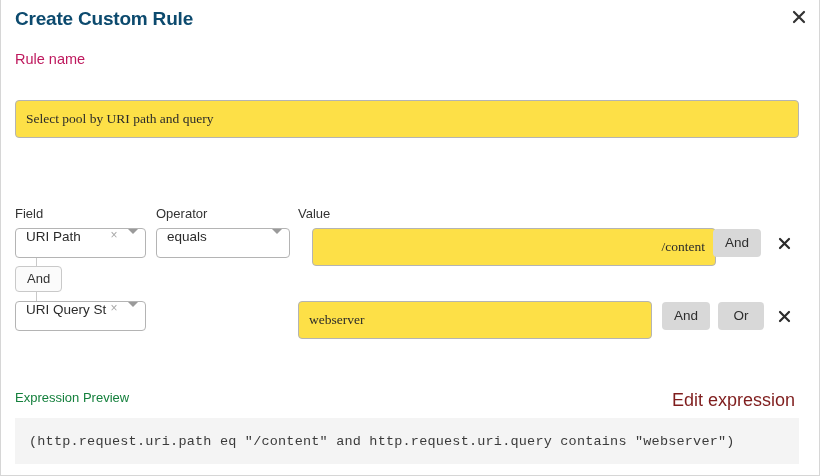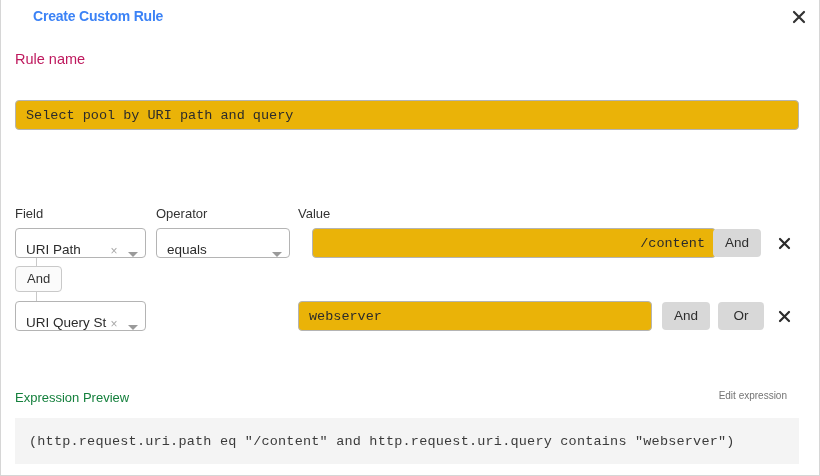--- a/index.html
+++ b/index.html
@@ -21,26 +21,26 @@
     height: 476px;
     box-sizing: border-box;
     border: 1px solid #d6d6d6;
     border-top: none;
     background: #ffffff;
   }
 
   
   .dialog-title {
     position: absolute;
-    left: 32px;
+    left: 14px;
     top: 8px;
-    font-size: 14px;
+    font-size: 19px;
     font-weight: bold;
     letter-spacing: -0.2px;
-    color: #3b82f6;
+    color: #0c4a6e;
   }
   .close-btn {
     position: absolute;
     right: 9px;
     top: 6px;
     width: 22px;
     height: 22px;
     display: flex;
     align-items: center;
     justify-content: center;
@@ -63,25 +63,25 @@
     left: 14px;
     font-size: 12.5px;
     color: #7a7a7a;
   }
   #rule-name-label { top: 51px; }
   #rule-name-help  { top: 74px; }
 
   .text-input {
     position: absolute;
     box-sizing: border-box;
-    height: 30px;
+    height: 38px;
     border: 1px solid #b4b4b4;
     border-radius: 4px;
-    background: #eab308;
-    font-family: Liberation Mono, monospace;
+    background: #fde047;
+    font-family: Liberation Serif, serif;
     font-size: 13.5px;
     color: #2b2b2b;
     padding: 0 10px;
     outline: none;
   }
   #rule-name-input {
     left: 14px;
     top: 100px;
     width: 784px;
   }
@@ -113,21 +113,21 @@
   #cond-row-2 { top: 301px; }
 
   .select-box {
     position: absolute;
     box-sizing: border-box;
     height: 30px;
     border: 1px solid #b4b4b4;
     border-radius: 4px;
     background: #ffffff;
     display: flex;
-    align-items: flex-end;
+    align-items: flex-start;
     cursor: pointer;
   }
   .select-text {
     flex: 1 1 auto;
     padding-left: 10px;
     font-size: 13.5px;
     color: #2b2b2b;
     white-space: nowrap;
     overflow: hidden;
   }
@@ -225,24 +225,24 @@
   
   .preview-label {
     position: absolute;
     left: 14px;
     top: 390px;
     font-size: 13px;
     color: #15803d;
   }
   .edit-expression-link {
     position: absolute;
-    right: 32px;
+    right: 24px;
     top: 390px;
-    font-size: 10px;
-    color: #737373;
+    font-size: 18px;
+    color: #7f1d1d;
     text-decoration: none;
     cursor: pointer;
   }
   .preview-box {
     position: absolute;
     left: 14px;
     top: 418px;
     width: 784px;
     height: 46px;
     box-sizing: border-box;

